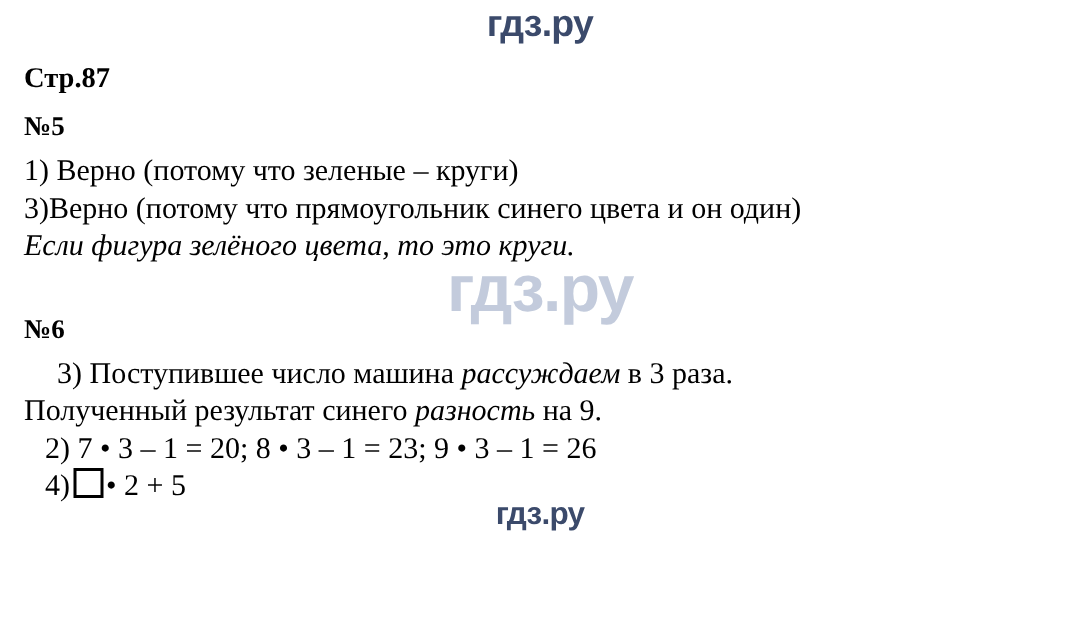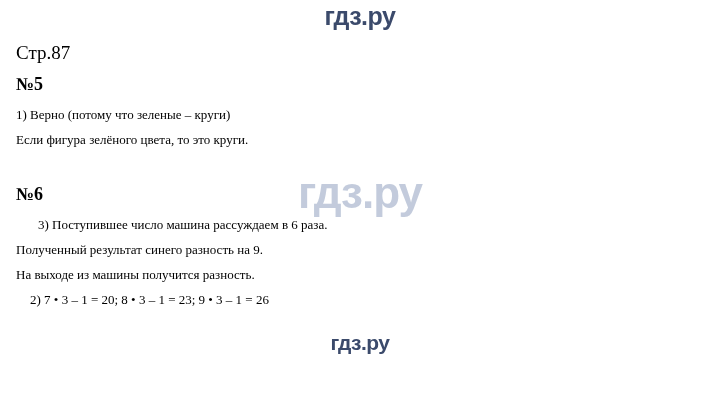--- a/index.html
+++ b/index.html
@@ -68,30 +68,30 @@
 
   
   .content {
     position: absolute;
     top: 40px;
     left: 16px;
     width: 692px;
   }
 
   .line {
-    font-size: 13px;
+    font-size: 20px;
     line-height: 25px;
     white-space: nowrap;
   }
   .bold { font-weight: bold; }
-  .italic { }
+  .italic { font-style: italic; }
 
   .page-label {
     font-size: 19px;
-    font-weight: normal;
+    font-weight: bold;
     line-height: 26px;
   }
   .task-num {
     font-size: 18px;
     font-weight: bold;
     line-height: 24px;
   }
 
   .gap-sm { height: 6px; }
   .gap-lg { height: 30px; }
@@ -125,37 +125,38 @@
 
     <div class="page-label">Стр.87</div>
 
     <div class="gap-sm"></div>
 
     <div class="task-num">№5</div>
 
     <div class="gap-sm"></div>
 
     <div class="line">1) Верно (потому что зеленые – круги)</div>
+    <div class="line">3)Верно (потому что прямоугольник синего цвета и он один)</div>
     <div class="line italic">Если фигура зелёного цвета, то это круги.</div>
 
     <div class="gap-lg"></div>
 
     <div class="task-num">№6</div>
 
     <div class="gap-sm"></div>
 
-    <div class="line indent-1"><span>3) Поступившее число машина </span><span class="italic">рассуждаем</span><span> в 6 раза.</span></div>
+    <div class="line indent-1"><span>3) Поступившее число машина </span><span class="italic">рассуждаем</span><span> в 3 раза.</span></div>
 
     <div class="line"><span>Полученный результат синего </span><span class="italic">разность</span><span> на 9.</span></div>
 
-    <div class="line"><span>На выходе из машины получится </span><span class="italic">разность</span><span>.</span></div>
 
     <div class="line indent-2">2) 7 • 3 – 1 = 20;   8 • 3 – 1 = 23;   9 • 3 – 1 = 26</div>
 
 
+    <div class="line indent-2"><span>4)</span><span class="box"></span><span>• 2 + 5</span></div>
 
   </div>
 
   <div class="bottom-logo">
     <span>гдз.ру</span>
   </div>
 
 </div>
 
 </body></html>

